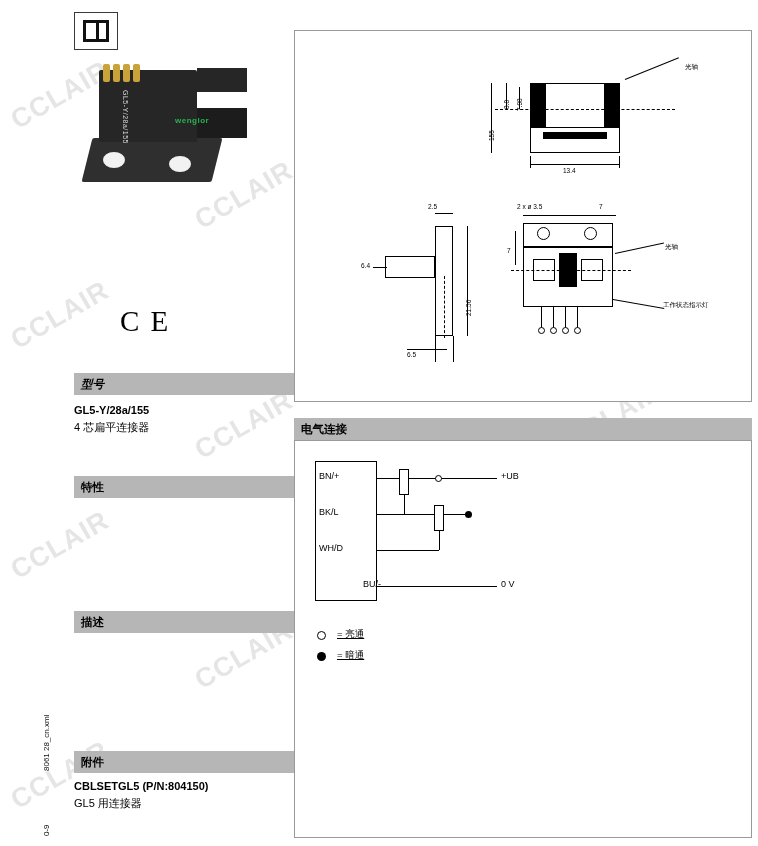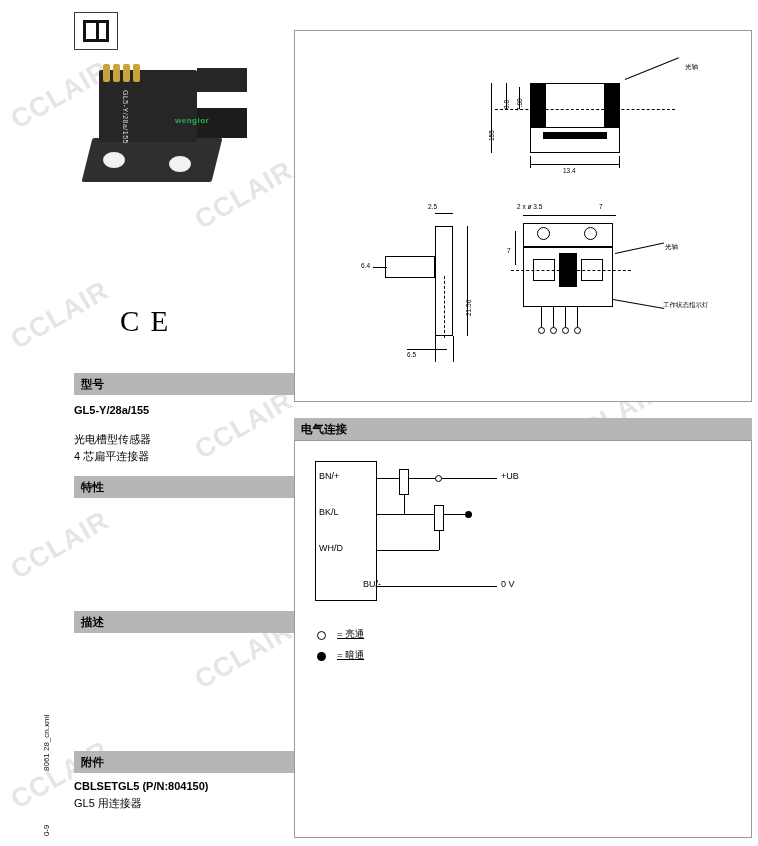--- a/index.html
+++ b/index.html
@@ -194,26 +194,25 @@
           <i></i>
           <i></i>
           <i></i>
         </div>
       <div class="ph-label">GL5-Y/28a/155</div>
       <div class="ph-logo">wenglor</div>
     </div>
 
     <div class="ce">C E</div>
 
-    <div class="bar" style="top:373px;">
+    <div class="bar" style="top:373px;font-style:italic;">
       <span>型号</span>
     </div>
     <div class="blk" style="top:402px;">
       <div class="bold">GL5-Y/28a/155</div>
-      <div style="margin-top:12px;">光电槽型传感器</div>
       <div>4 芯扁平连接器</div>
     </div>
 
     <div class="bar" style="top:476px;">
       <span>特性</span>
     </div>
 
     <div class="bar" style="top:611px;">
       <span>描述</span>
     </div>

